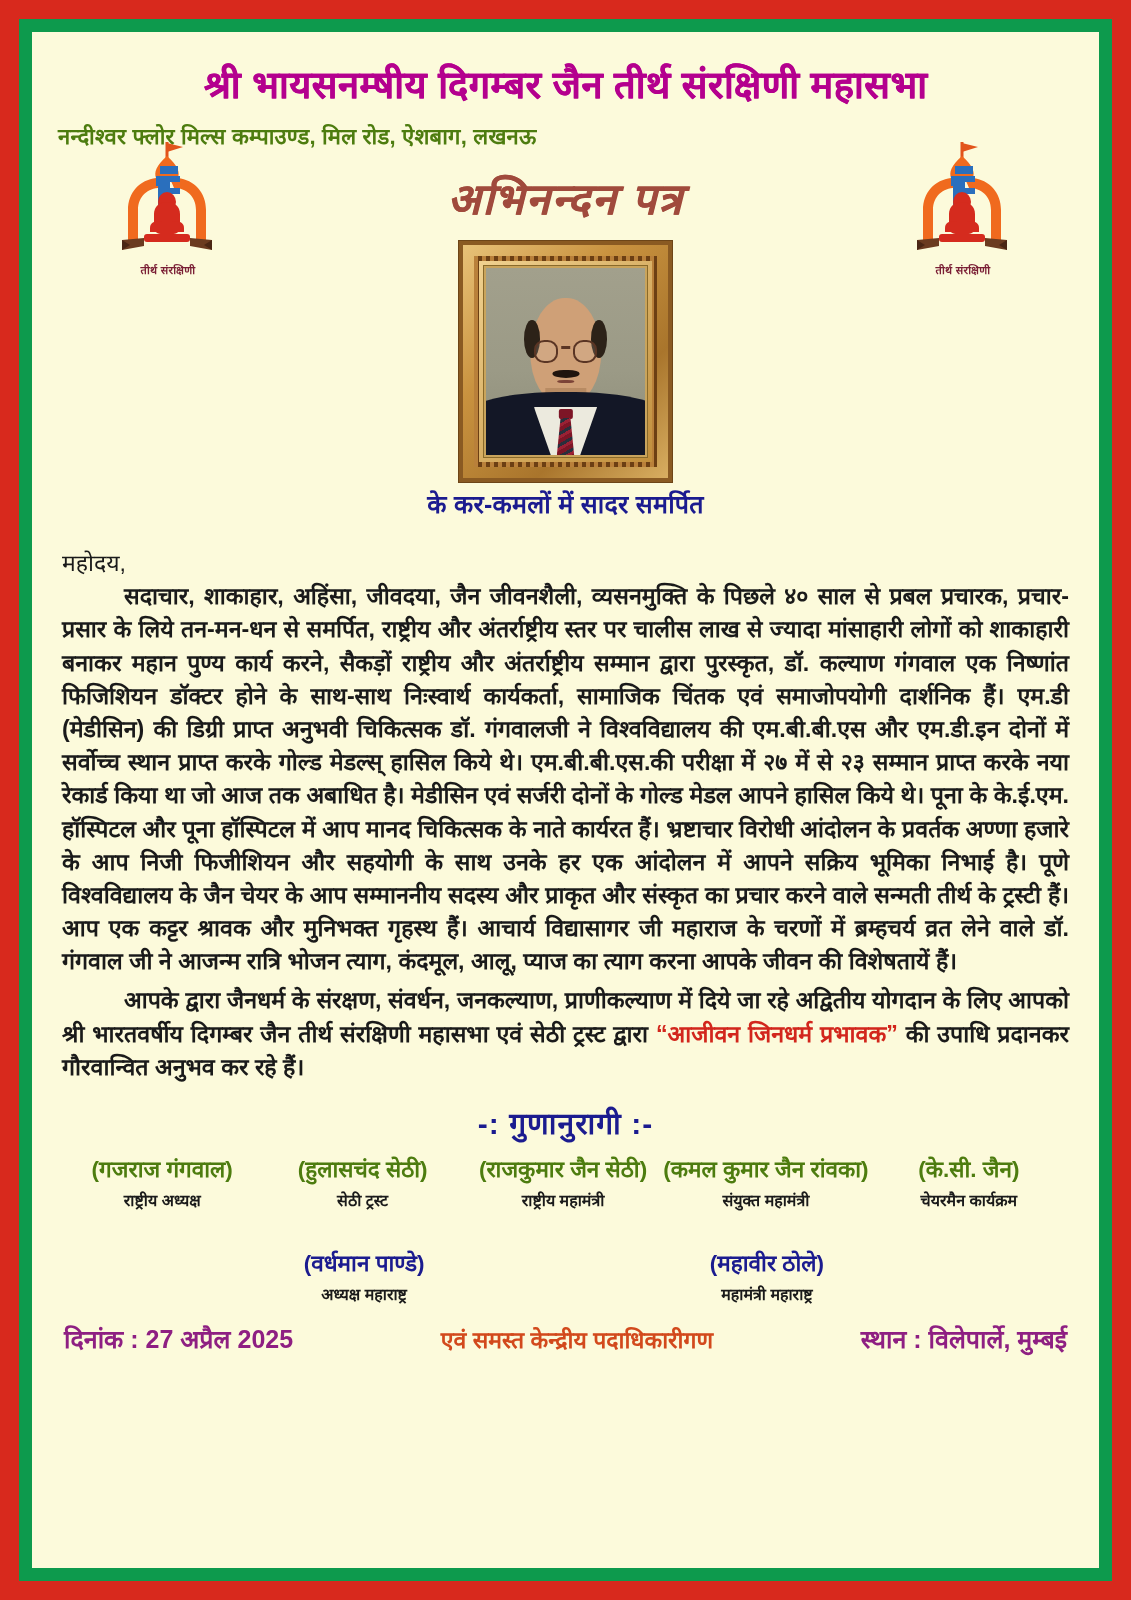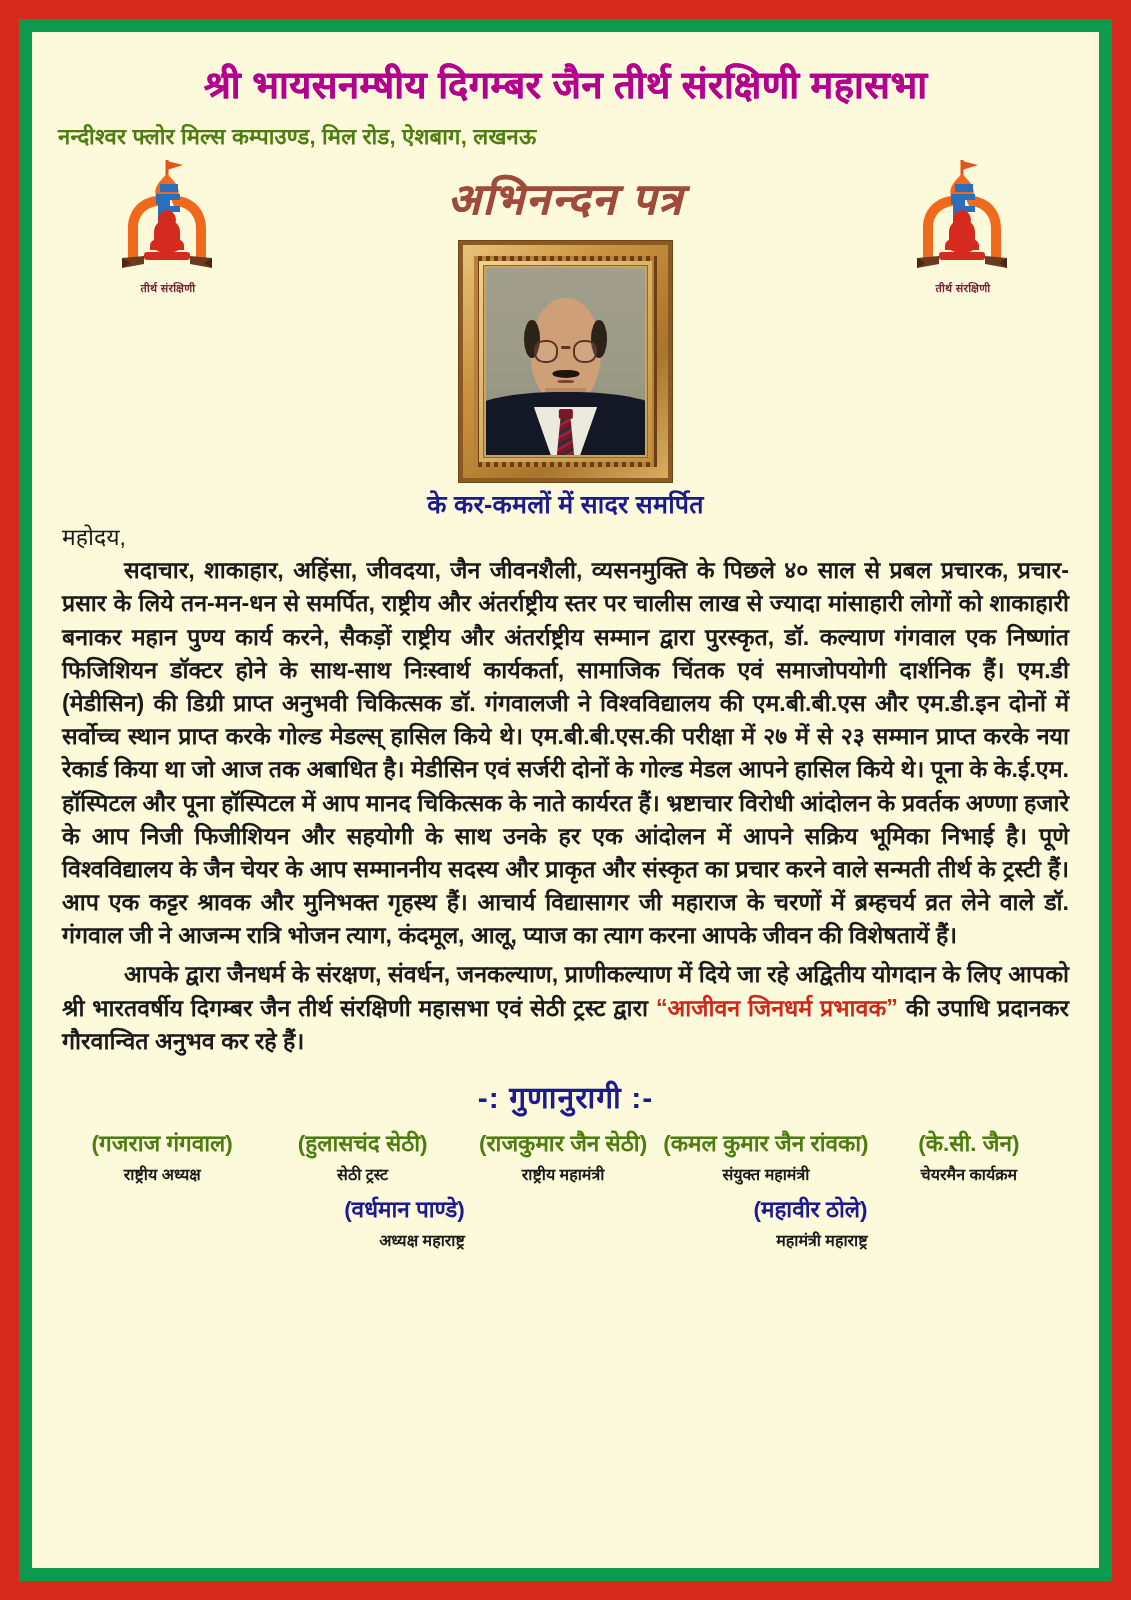--- a/index.html
+++ b/index.html
@@ -64,21 +64,21 @@
     letter-spacing: 2px;
     text-shadow: 0.6px 0 0 #a04a3c;
     font-style: italic;
   }
 
   
   .logo {
     position: absolute;
     width: 116px;
     height: 150px;
-    top: 122px;
+    top: 104px;
   }
   .logo.left  { left: 78px; }
   .logo.right { right: 78px; }
   .logo svg { display: block; width: 116px; height: 130px; }
   .logo-caption {
     text-align: center;
     font-size: 11px;
     font-weight: bold;
     color: #7a1f35;
     margin-top: -4px;
@@ -207,21 +207,21 @@
     font-weight: bold;
     font-size: 25px;
     margin-top: 4px;
     letter-spacing: .3px;
   }
 
   
   .salutation {
     color: #1a1a1a;
     font-size: 23px;
-    margin-top: 0;
+    margin-top: 26px;
     margin-left: 4px;
   }
   .body-para {
     color: #1a1a1a;
     font-size: 23.2px;
     line-height: 1.43;
     text-align: justify;
     text-justify: inter-word;
     text-indent: 62px;
     margin-top: 2px;
@@ -261,21 +261,21 @@
     font-weight: bold;
     font-size: 16px;
     margin-top: 5px;
     white-space: nowrap;
   }
   .sig-row2 {
     display: flex;
     margin-top: 8px;
     padding: 0 4px;
   }
-  .sig-row2 .slot { flex: 1 1 0; text-align: right; }
+  .sig-row2 .slot { flex: 1 1 0; text-align: center; margin-top: 28px; }
 
   
   .footer {
     display: flex;
     justify-content: space-between;
     align-items: baseline;
     margin-top: 16px;
     padding: 0 6px;
   }
   .footer-date, .footer-place {
@@ -417,16 +417,21 @@
           <div class="sig-role">अध्यक्ष महाराष्ट्र</div>
         </div>
         <div class="slot"></div>
         <div class="slot">
           <div class="sig-name blue">(महावीर ठोले)</div>
           <div class="sig-role">महामंत्री महाराष्ट्र</div>
         </div>
         <div class="slot"></div>
       </div>
 
+      <div class="footer">
+        <div class="footer-date">दिनांक : 27 अप्रैल 2025</div>
+        <div class="footer-center">एवं समस्त केन्द्रीय पदाधिकारीगण</div>
+        <div class="footer-place">स्थान : विलेपार्ले, मुम्बई</div>
+      </div>
 
     </div>
   </div>
 </div>
 
 </body></html>

